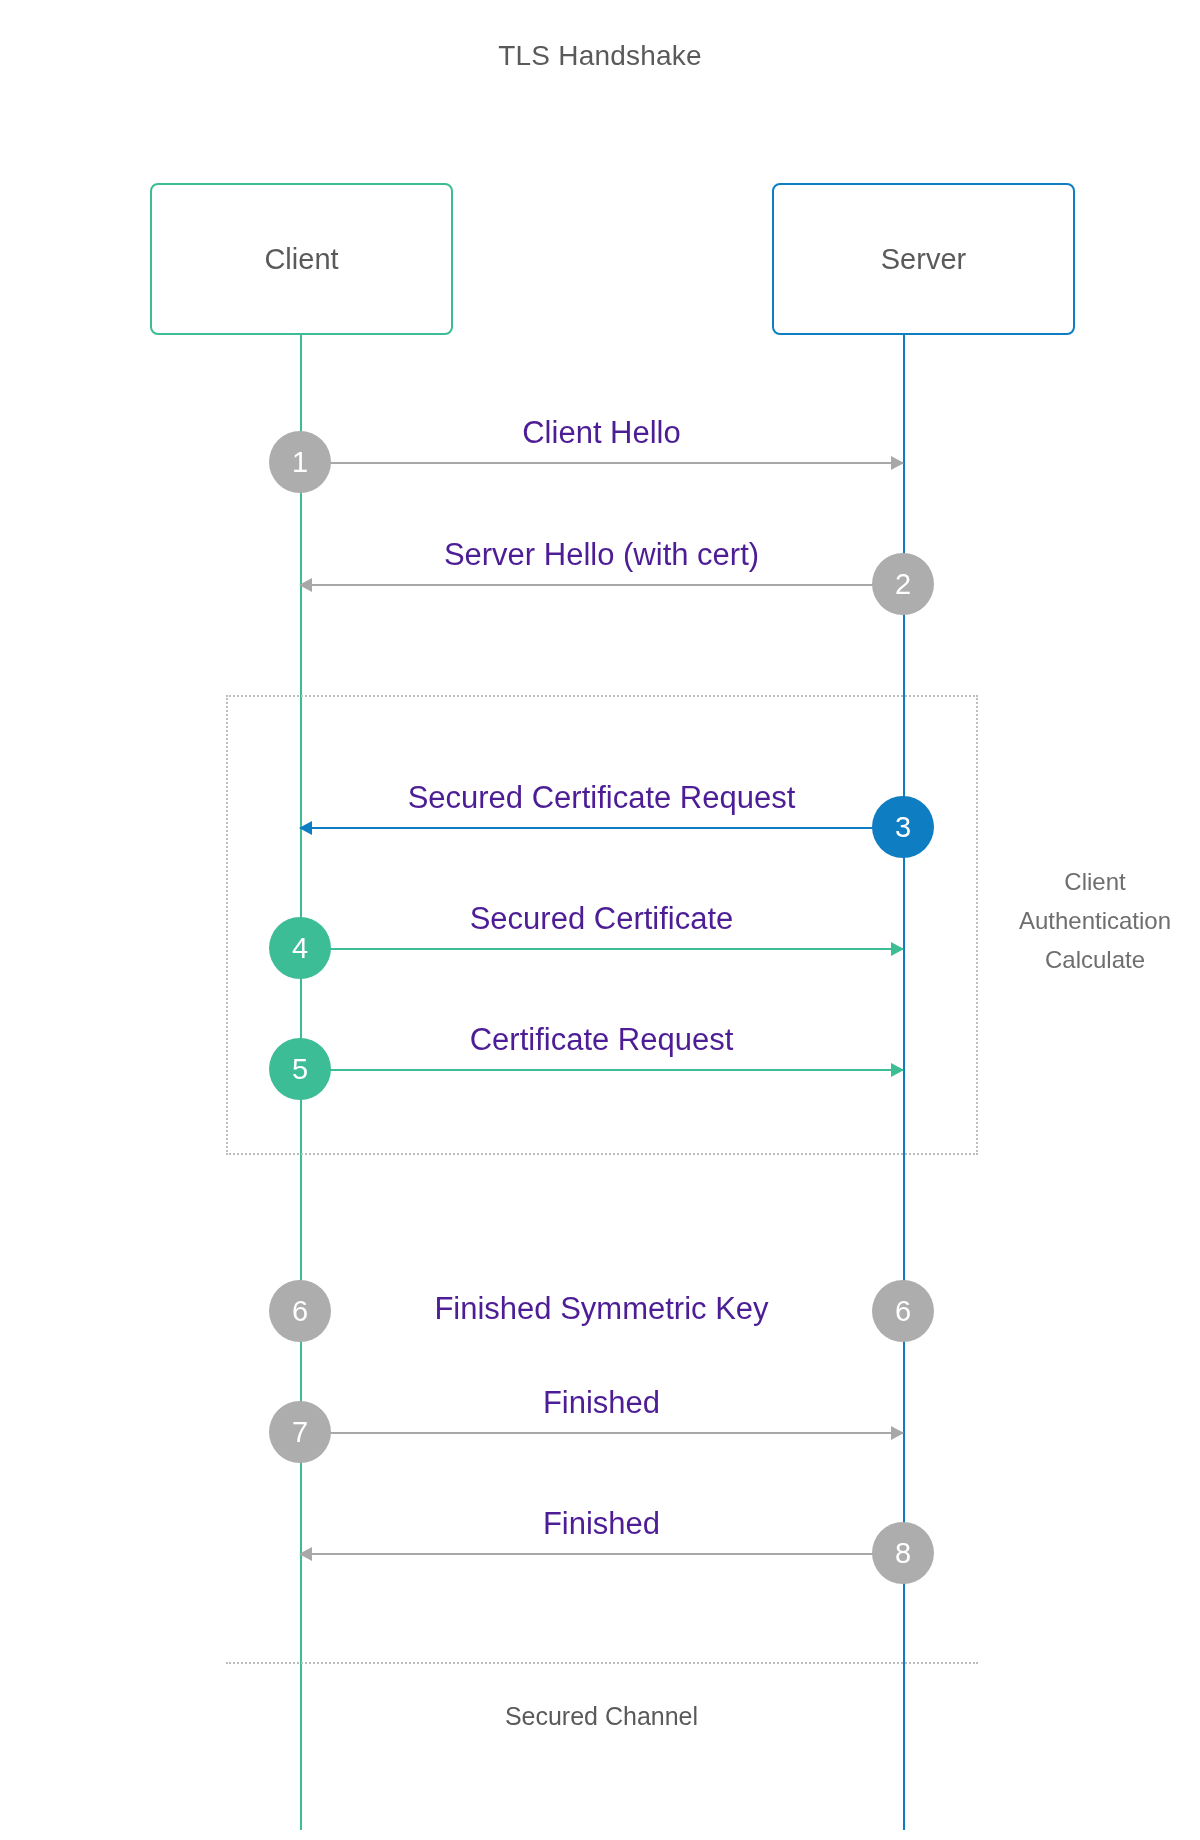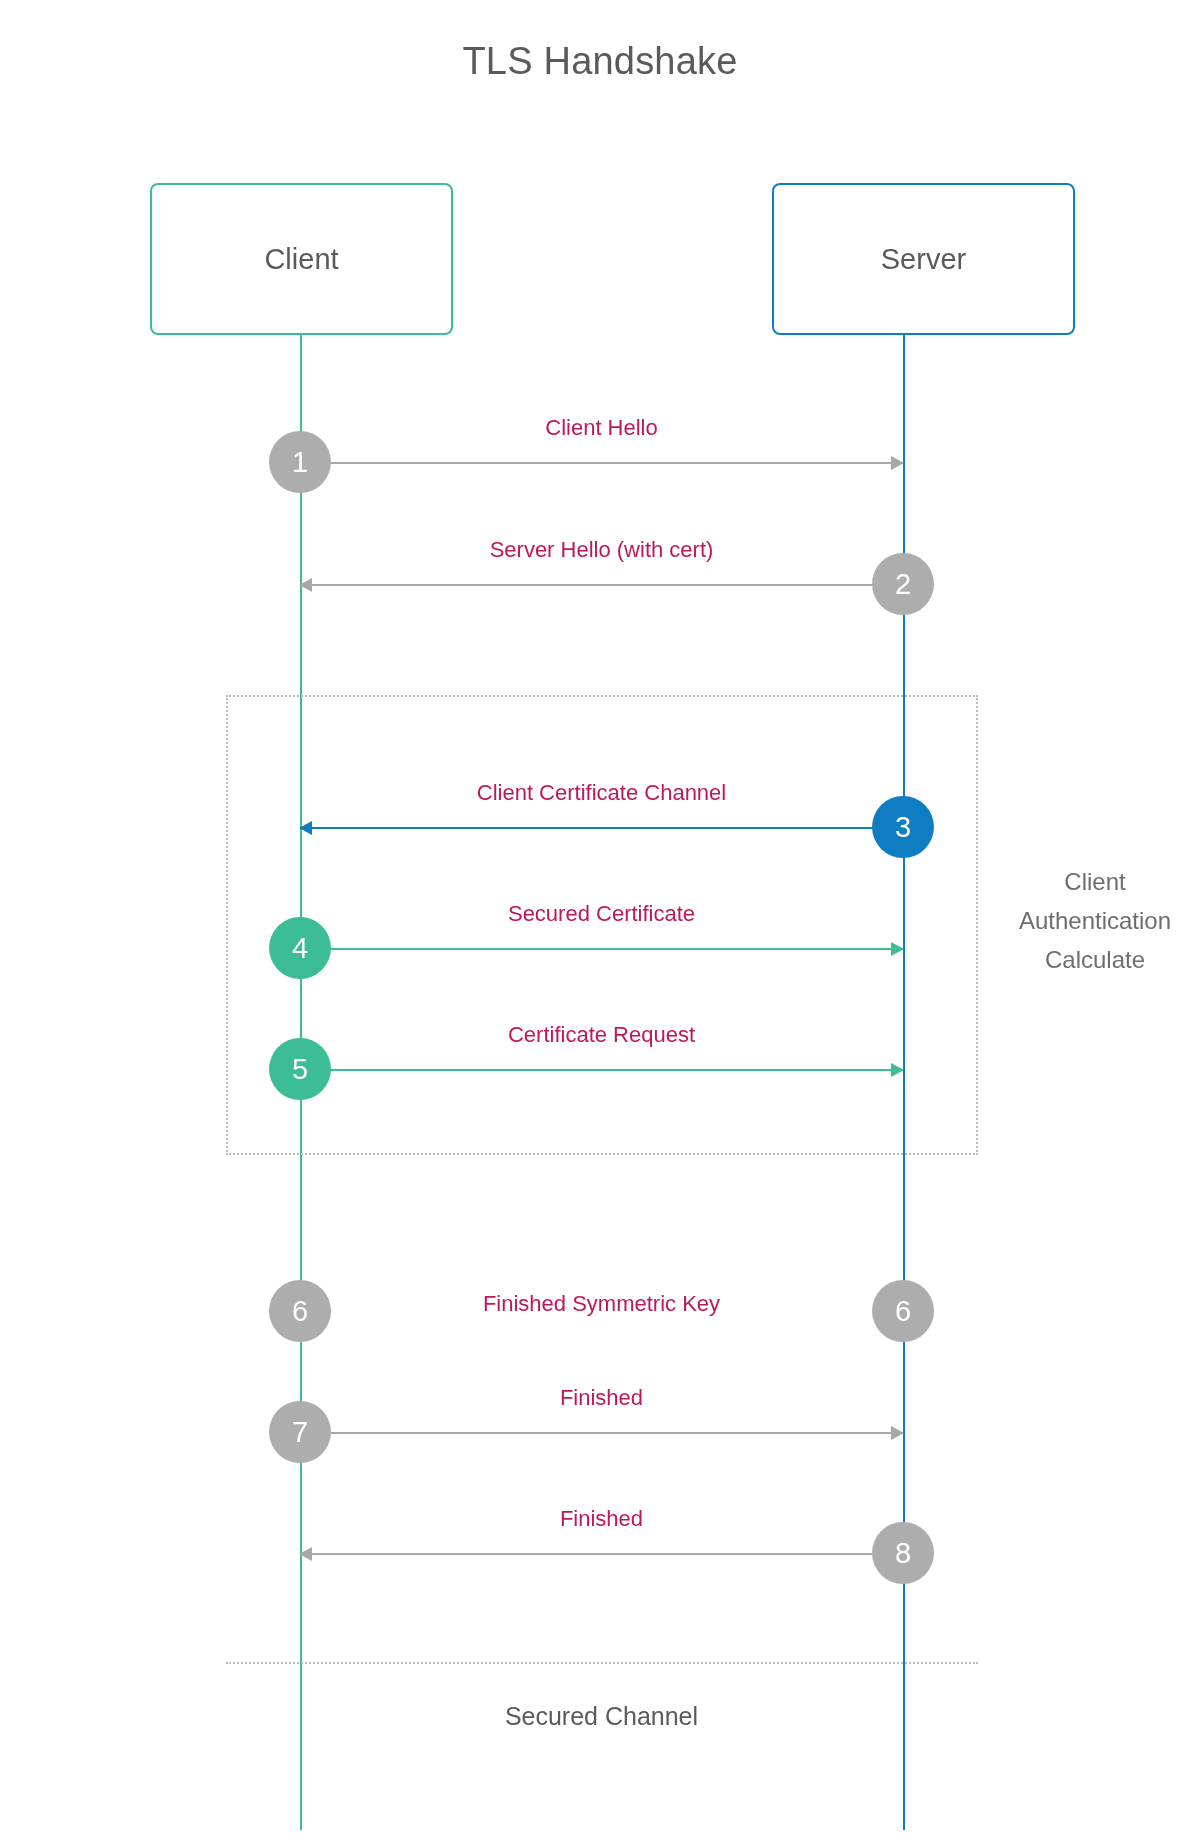--- a/index.html
+++ b/index.html
@@ -16,21 +16,21 @@
     overflow: hidden;
   }
 
   
   .diagram-title {
     position: absolute;
     left: 0;
     top: 40px;
     width: 1200px;
     text-align: center;
-    font-size: 38px;
+    font-size: 28px;
     font-weight: 400;
     color: #5a5a5a;
     letter-spacing: 0.2px;
   }
 
   
   .actor-box {
     position: absolute;
     top: 183px;
     width: 303px;
@@ -113,22 +113,22 @@
     left: 300px;
     width: 603px;
     height: 0;
   }
   .msg-label {
     position: absolute;
     left: 0;
     top: -47px;
     width: 603px;
     text-align: center;
-    font-size: 22px;
-    color: #be185d;
+    font-size: 31px;
+    color: #4c1d95;
     white-space: nowrap;
   }
   .msg-line {
     position: absolute;
     left: 0;
     top: 0;
     width: 603px;
     height: 2px;
   }
   .msg-line.gray  { background: #a8a8a8; }
@@ -201,21 +201,21 @@
 
 <div class="msg-row" style="top:584px">
   <div class="msg-label">Server Hello (with cert)</div>
   <div class="msg-line gray">
     <span class="arrow-head left"></span>
   </div>
   <div class="step-badge gray at-server centered-y">2</div>
 </div>
 
 <div class="msg-row" style="top:827px">
-  <div class="msg-label">Client Certificate Channel</div>
+  <div class="msg-label">Secured Certificate Request</div>
   <div class="msg-line blue">
     <span class="arrow-head left blue"></span>
   </div>
   <div class="step-badge blue at-server centered-y">3</div>
 </div>
 
 <div class="msg-row" style="top:948px">
   <div class="msg-label">Secured Certificate</div>
   <div class="msg-line green">
     <span class="arrow-head right green"></span>

